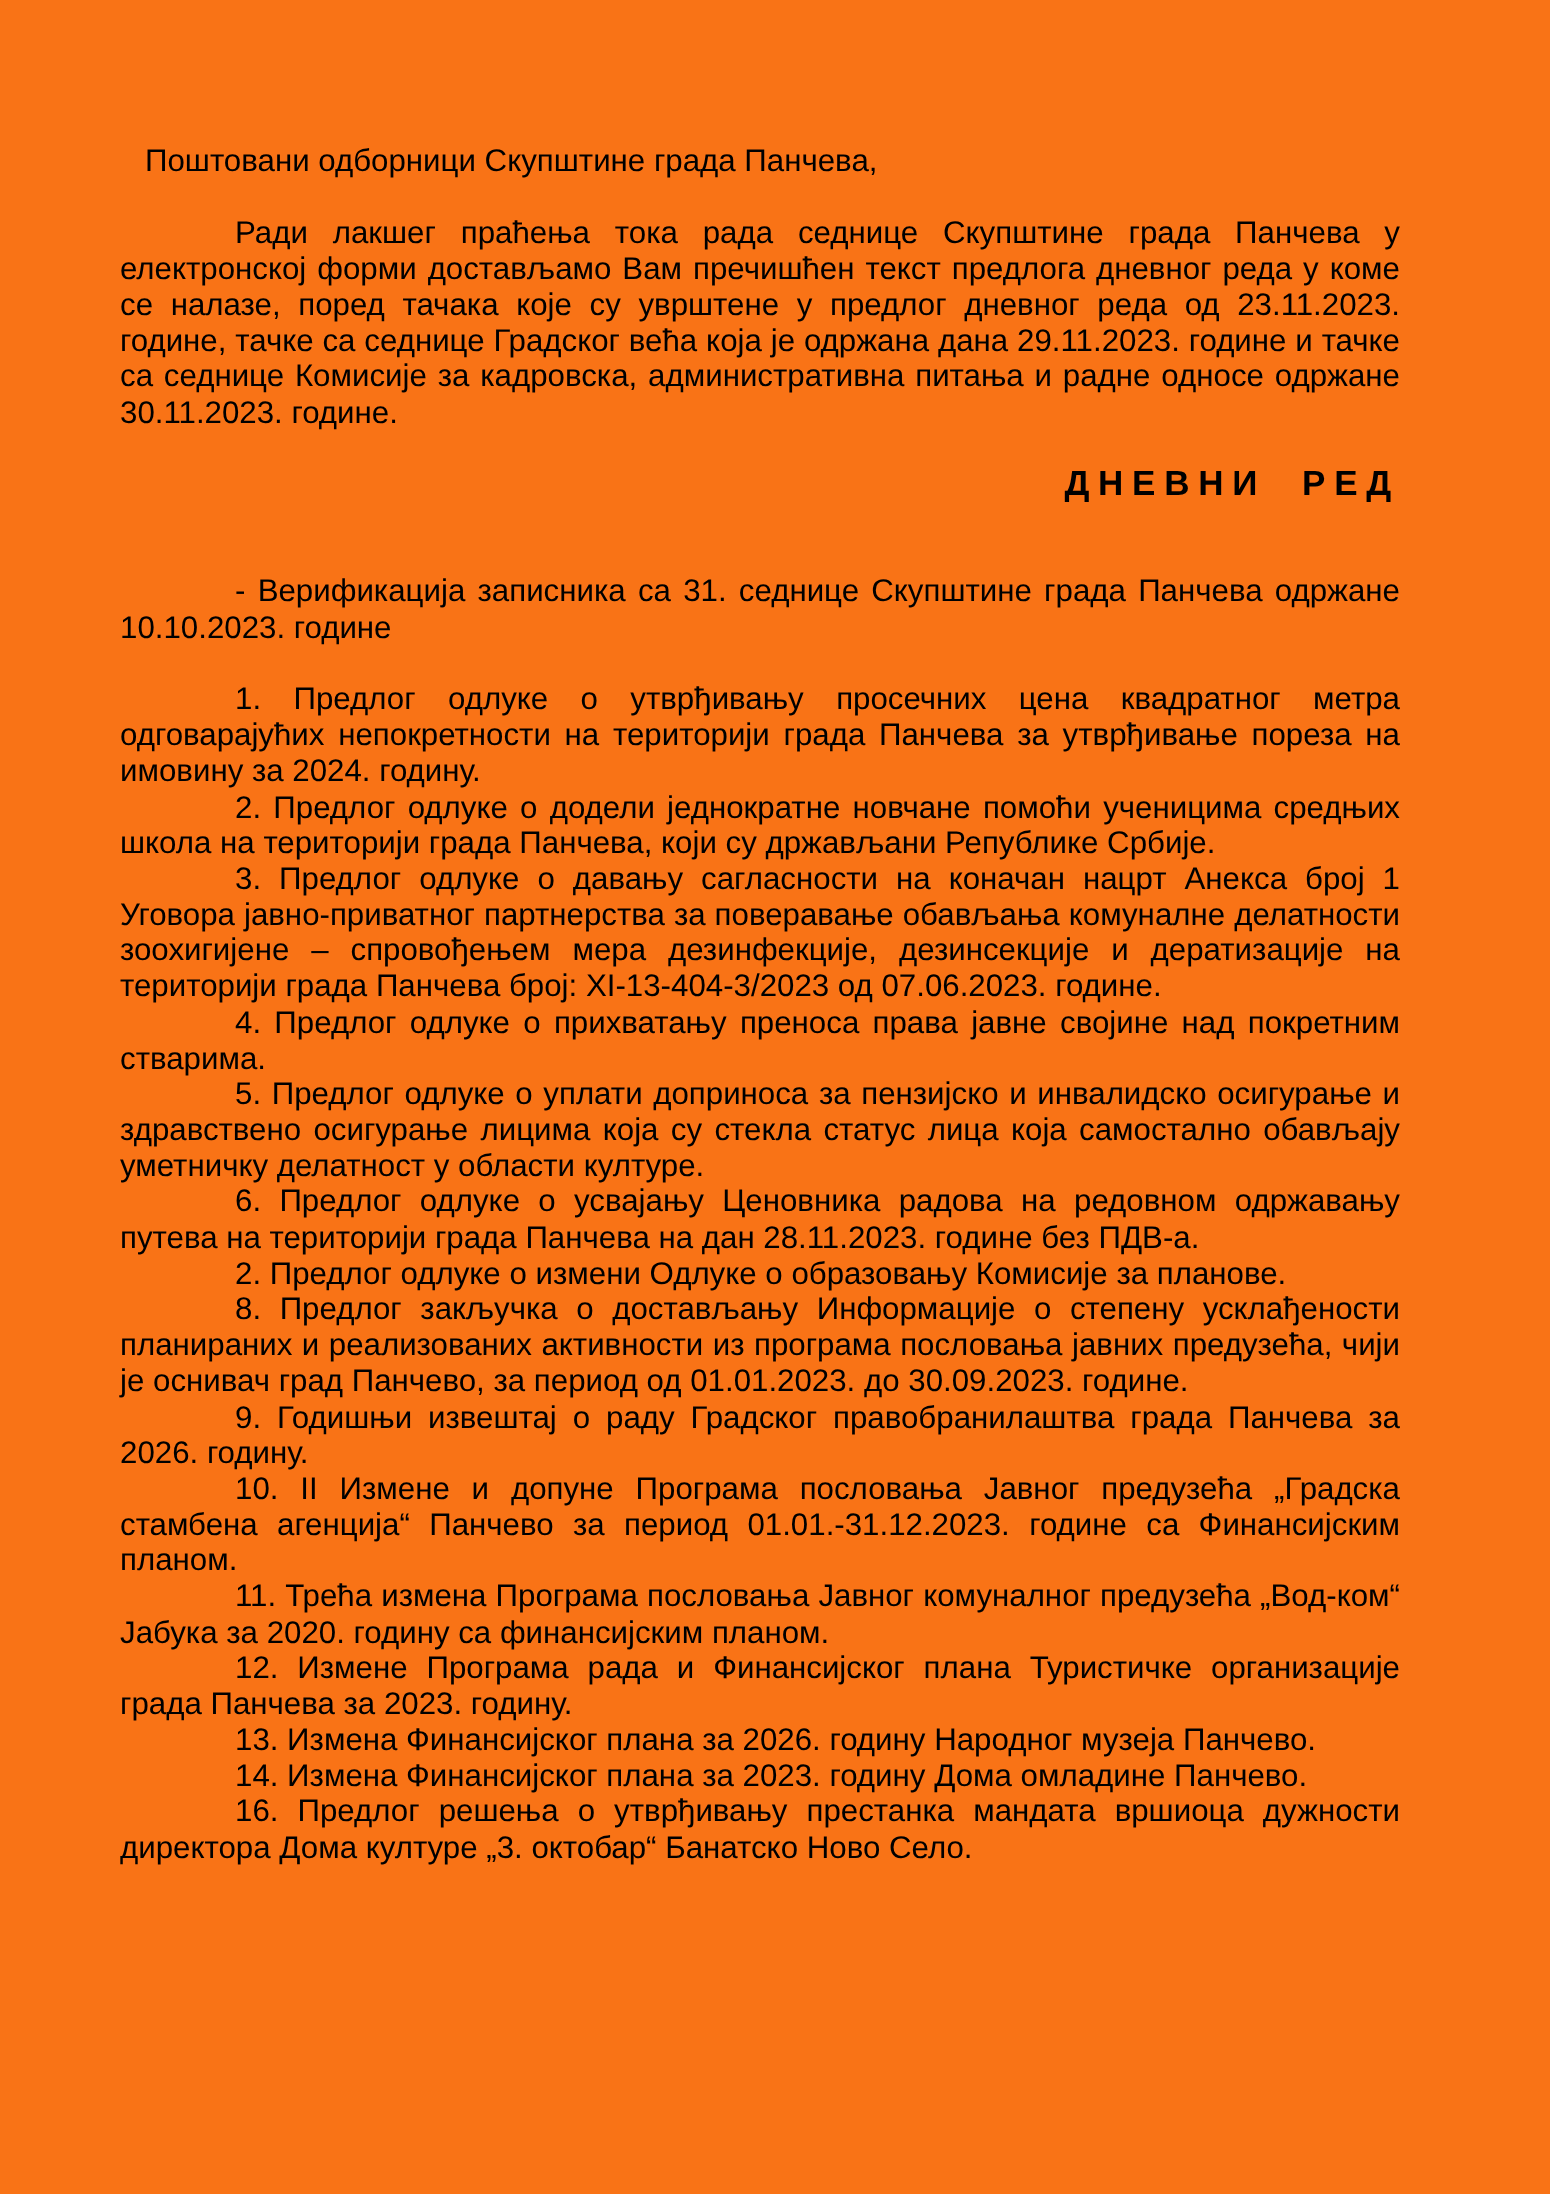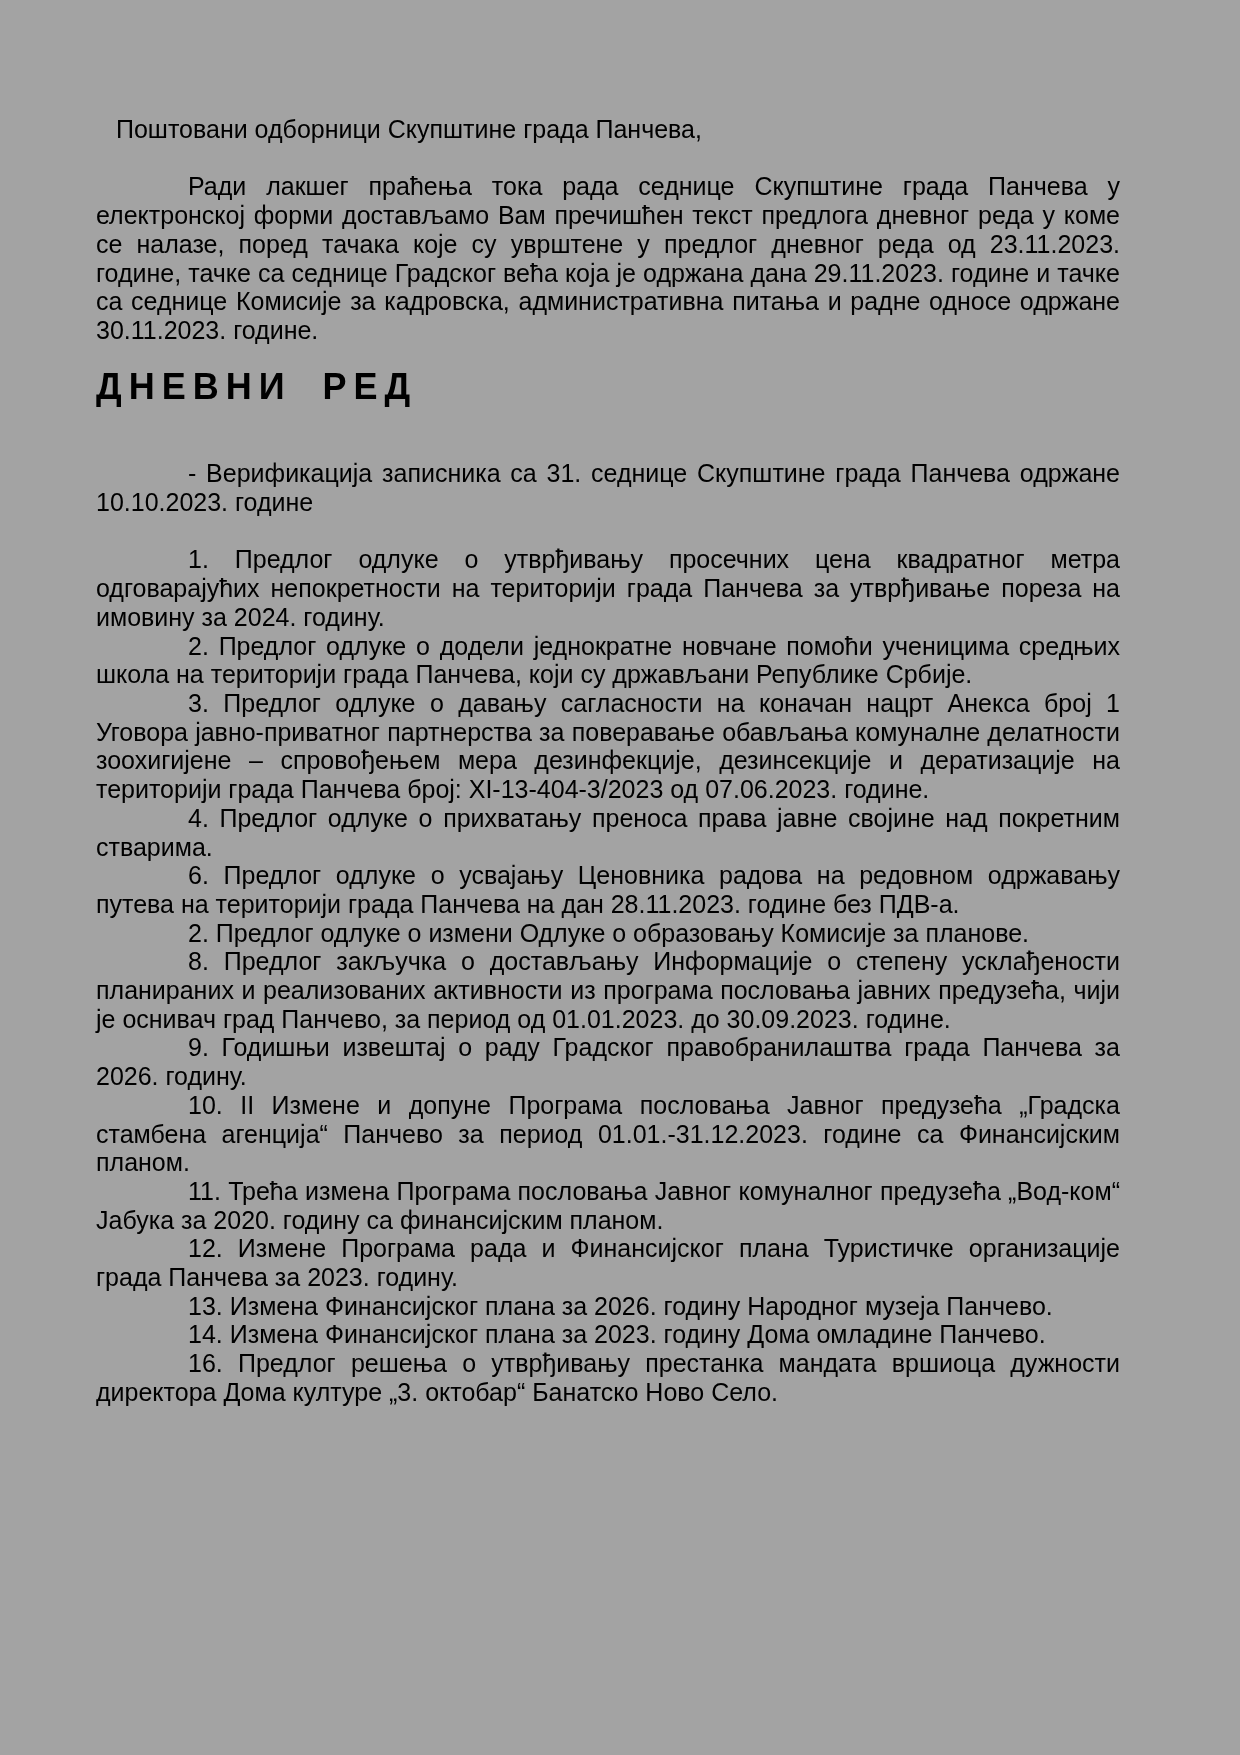--- a/index.html
+++ b/index.html
@@ -14,41 +14,41 @@
     font-family: "Liberation Sans", sans-serif;
     font-size: 25px;
     line-height: 28.7px;
     color: #000000;
   }
   .page {
     box-sizing: border-box;
     width: 1240px;
     height: 1755px;
     padding: 115px 120px 0 96px;
-    background: #a3a3a3;
+    background: #f97316;
   }
   .page p {
     margin: 0;
     text-align: justify;
     text-indent: 92px;
   }
   .salutation {
     text-align: left !important;
     text-indent: 20px !important;
     margin-bottom: 28.7px !important;
   }
   .intro {
     margin-bottom: 28.7px !important;
   }
   .agenda-heading {
     margin: 6px 0 57.4px 0;
-    font-size: 36px;
+    font-size: 28px;
     font-weight: bold;
     line-height: 28.7px;
-    text-align: left;
+    text-align: right;
     letter-spacing: 7px;
     word-spacing: 14px;
   }
   .verification {
     font-weight: normal;
     margin-bottom: 28.7px !important;
   }
   .agenda-item {
     margin: 0;
   }
@@ -62,20 +62,21 @@
   <p class="intro">Ради лакшег праћења тока рада седнице Скупштине града Панчева у електронској форми достављамо Вам пречишћен текст предлога дневног реда у коме се налазе, поред тачака које су уврштене у предлог дневног реда од 23.11.2023. године, тачке са седнице Градског већа која је одржана дана 29.11.2023. године и тачке са седнице Комисије за кадровска, административна питања и радне односе одржане 30.11.2023. године.</p>
 
   <div class="agenda-heading">ДНЕВНИ РЕД</div>
 
   <p class="verification">- Верификација записника са 31. седнице Скупштине града Панчева одржане 10.10.2023. године</p>
 
   <p class="agenda-item">1. Предлог одлуке о утврђивању просечних цена квадратног метра одговарајућих непокретности на територији града Панчева за утврђивање пореза на имовину за 2024. годину.</p>
   <p class="agenda-item">2. Предлог одлуке о додели једнократне новчане помоћи ученицима средњих школа на територији града Панчева, који су држављани Републике Србије.</p>
   <p class="agenda-item">3. Предлог одлуке о давању сагласности на коначан нацрт Анекса број 1 Уговора јавно-приватног партнерства за поверавање обављања комуналне делатности зоохигијене – спровођењем мера дезинфекције, дезинсекције и дератизације на територији града Панчева број: XI-13-404-3/2023 од 07.06.2023. године.</p>
   <p class="agenda-item">4. Предлог одлуке о прихватању преноса права јавне својине над покретним стварима.</p>
+  <p class="agenda-item">5. Предлог одлуке о уплати доприноса за пензијско и инвалидско осигурање и здравствено осигурање лицима која су стекла статус лица која самостално обављају уметничку делатност у области културе.</p>
   <p class="agenda-item">6. Предлог одлуке о усвајању Ценовника радова на редовном одржавању путева на територији града Панчева на дан 28.11.2023. године без ПДВ-а.</p>
   <p class="agenda-item">2. Предлог одлуке о измени Одлуке о образовању Комисије за планове.</p>
   <p class="agenda-item">8. Предлог закључка о достављању Информације о степену усклађености планираних и реализованих активности из програма пословања јавних предузећа, чији је оснивач град Панчево, за период од 01.01.2023. до 30.09.2023. године.</p>
   <p class="agenda-item">9. Годишњи извештај о раду Градског правобранилаштва града Панчева за 2026. годину.</p>
   <p class="agenda-item">10. II Измене и допуне Програма пословања Јавног предузећа „Градска стамбена агенција“ Панчево за период 01.01.-31.12.2023. године са Финансијским планом.</p>
   <p class="agenda-item">11. Трећа измена Програма пословања Јавног комуналног предузећа „Вод-ком“ Јабука за 2020. годину са финансијским планом.</p>
   <p class="agenda-item">12. Измене Програма рада и Финансијског плана Туристичке организације града Панчева за 2023. годину.</p>
   <p class="agenda-item">13. Измена Финансијског плана за 2026. годину Народног музеја Панчево.</p>
   <p class="agenda-item">14. Измена Финансијског плана за 2023. годину Дома омладине Панчево.</p>
   <p class="agenda-item">16. Предлог решења о утврђивању престанка мандата вршиоца дужности директора Дома културе „3. октобар“ Банатско Ново Село.</p>

